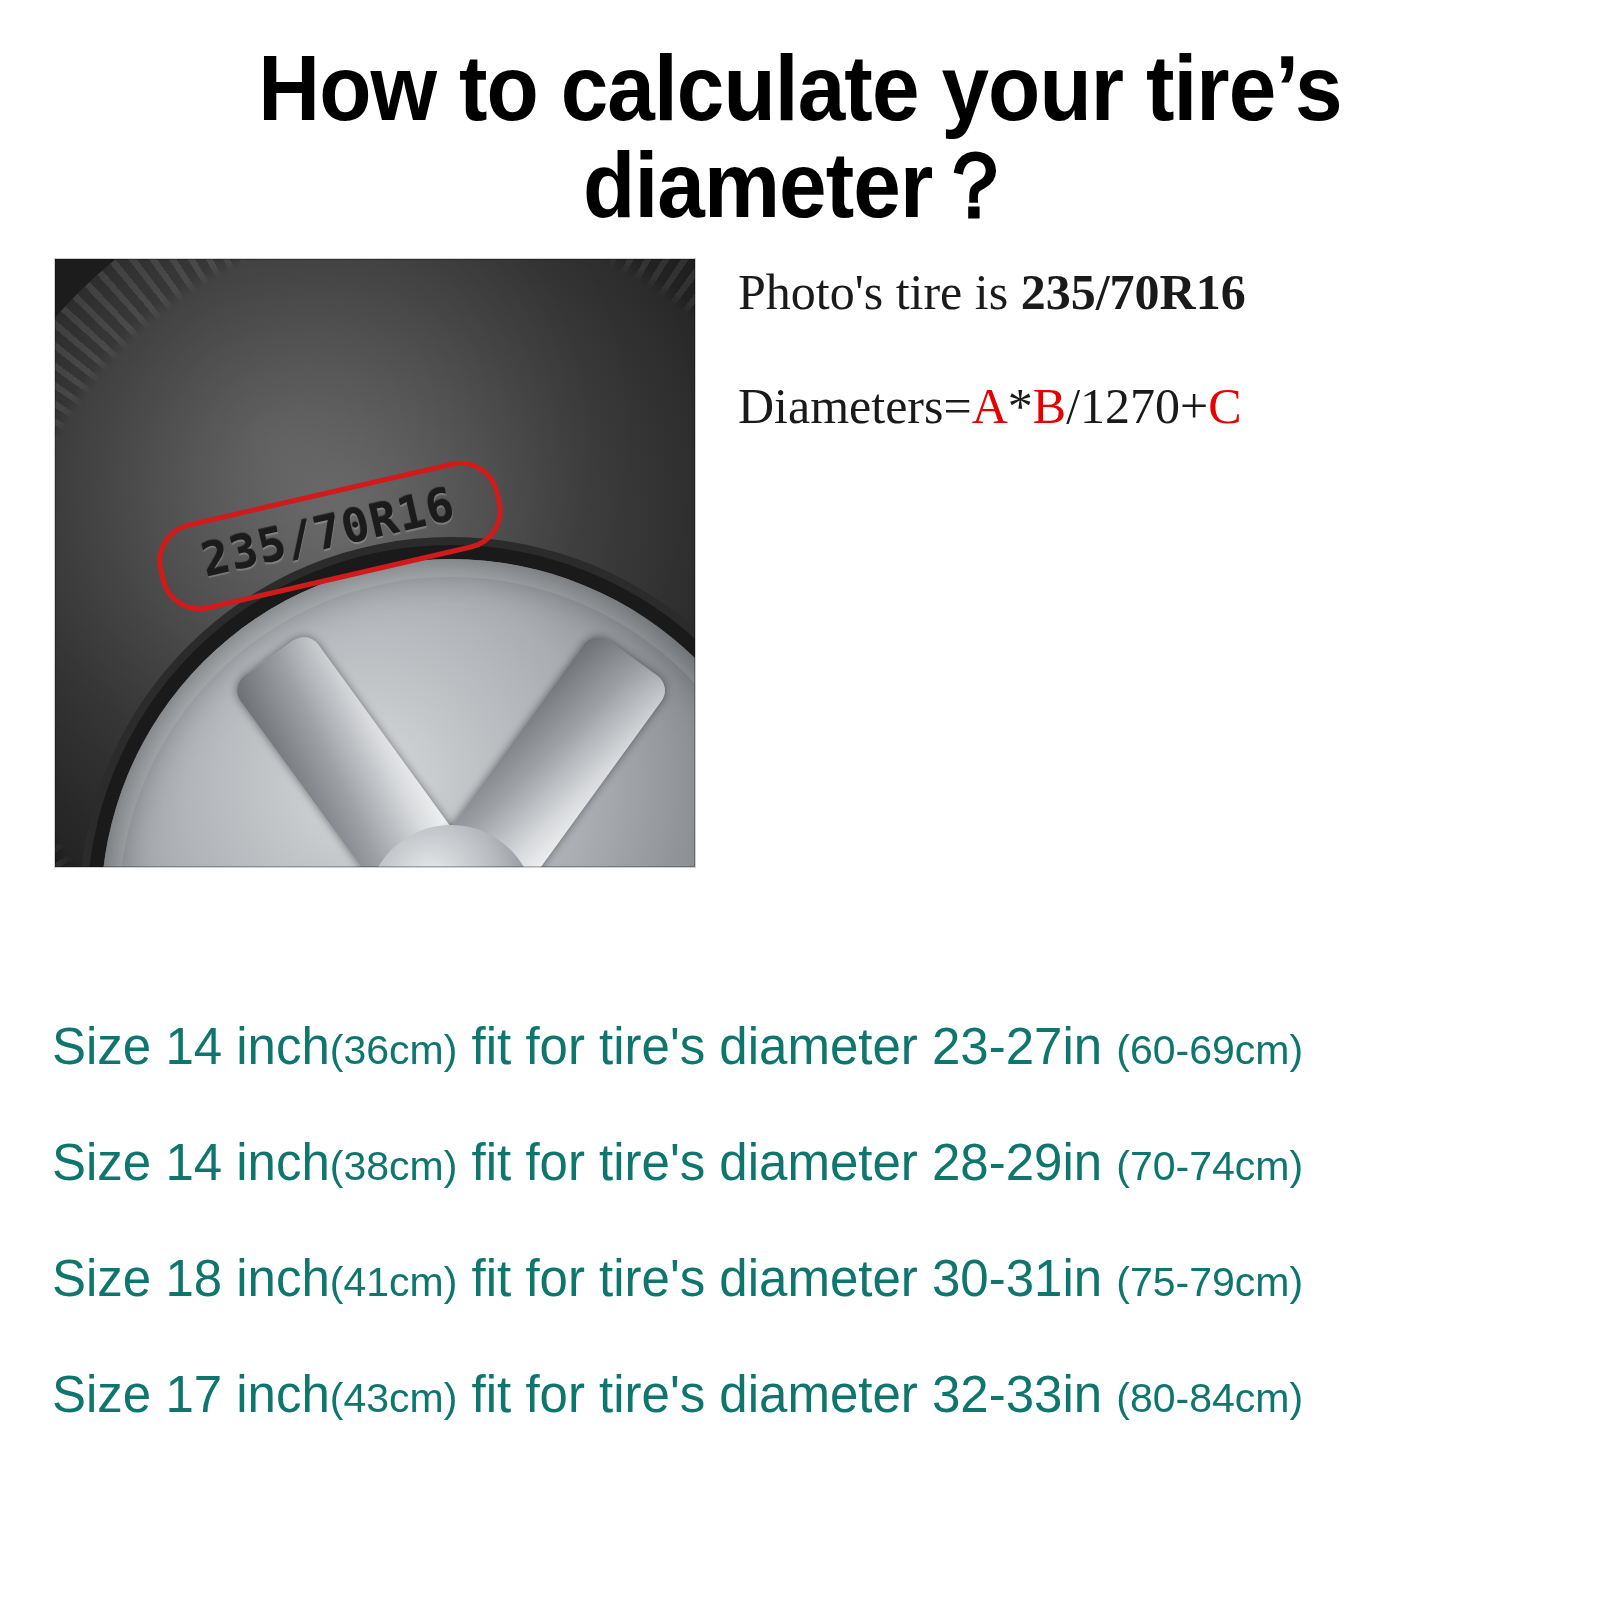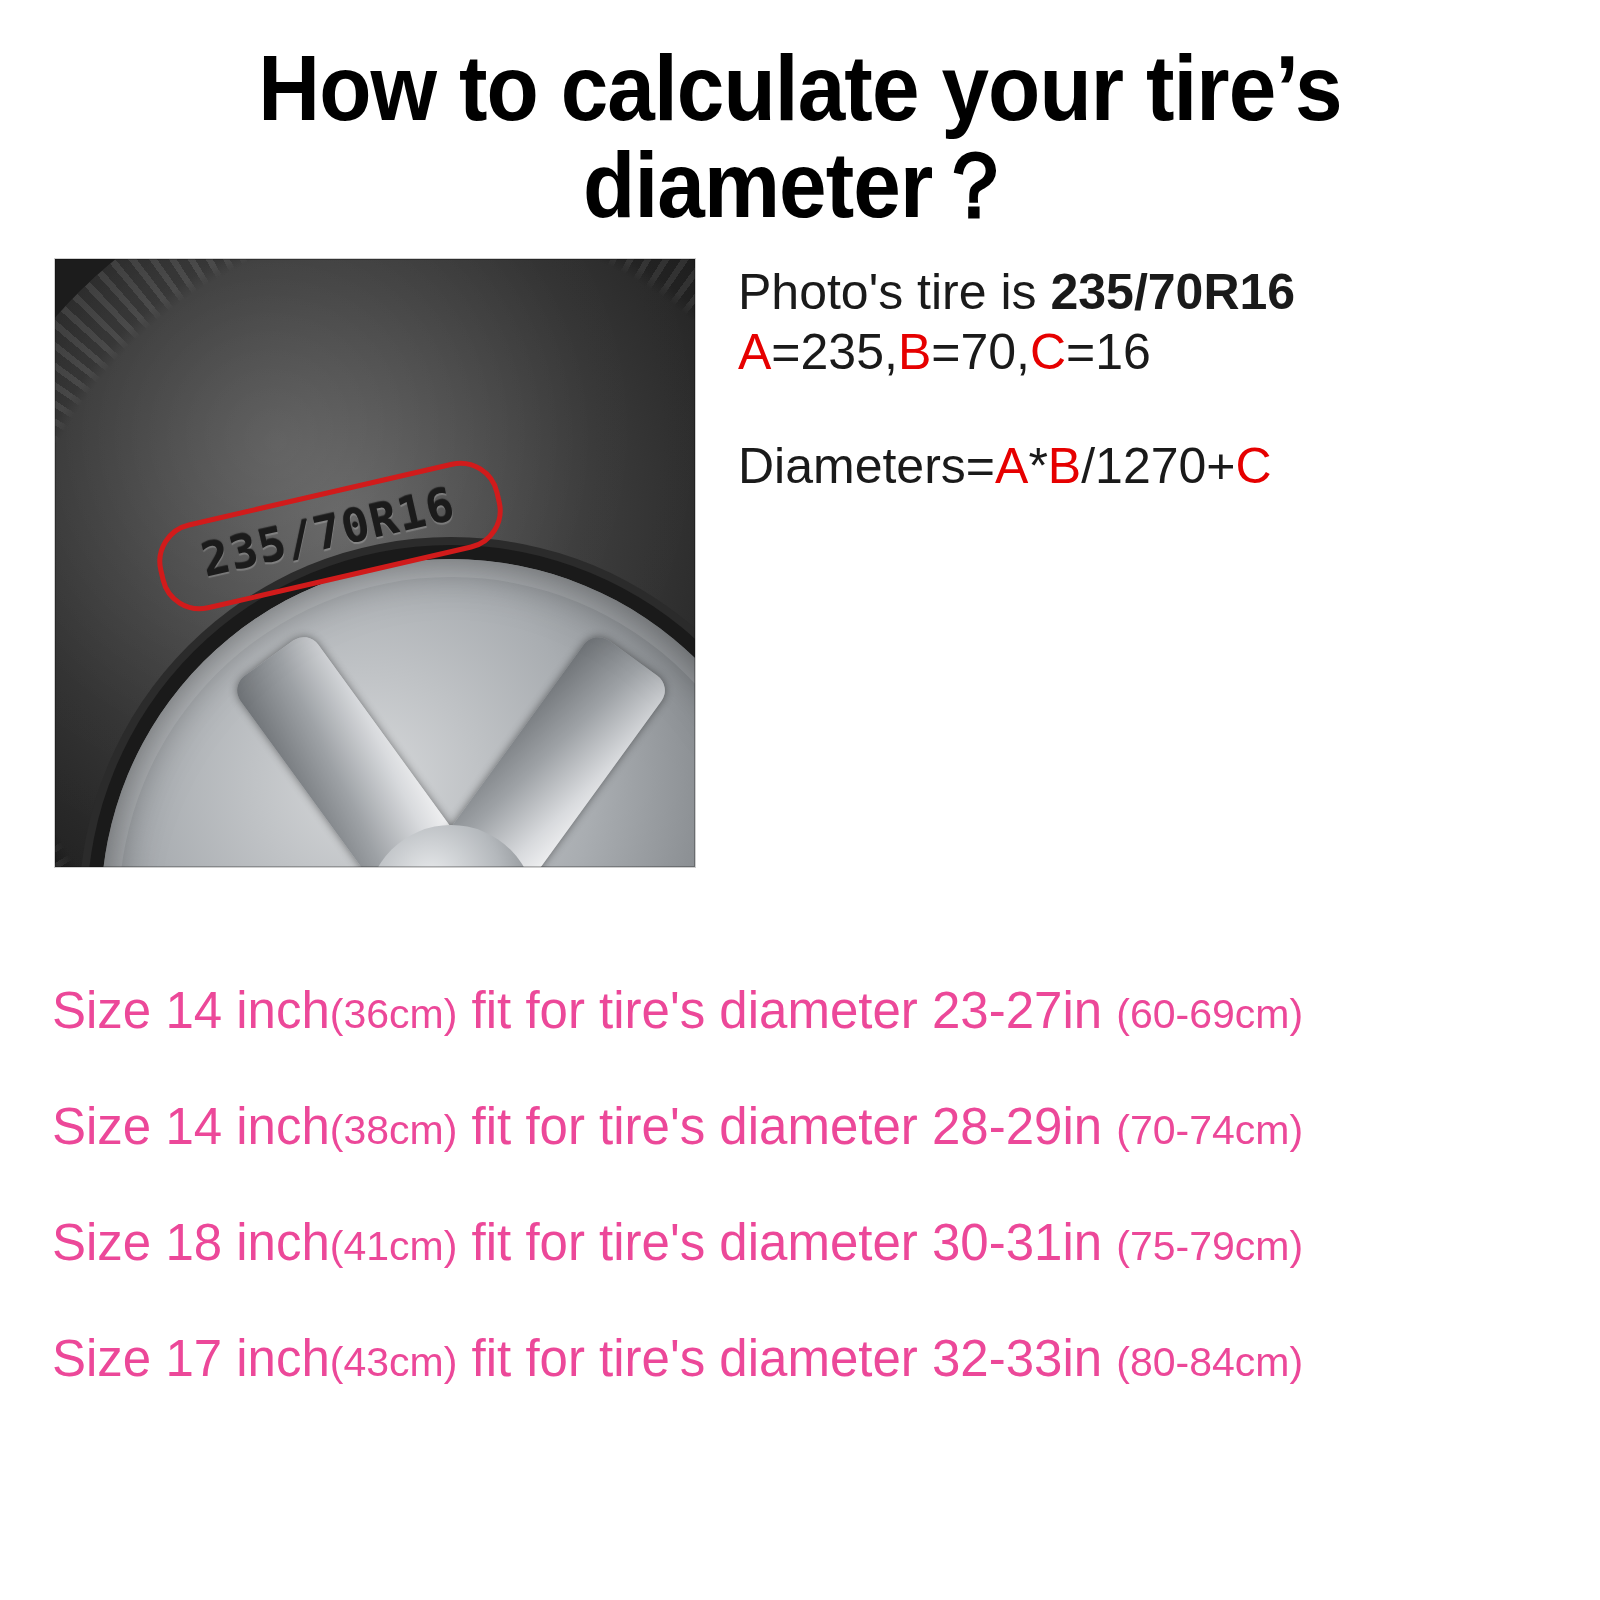--- a/index.html
+++ b/index.html
@@ -172,39 +172,40 @@
   .calc {
     position: absolute;
     left: 738px;
     top: 262px;
     width: 840px;
     font-size: 50px;
     line-height: 1.20;
     color: #1a1a1a;
     font-family: "Liberation Sans", sans-serif;
   }
-  .calc .ln { white-space: nowrap; }
+  .calc .ln { white-space: nowrap; font-family: Liberation Serif, serif; }
   .calc .bold { font-weight: bold; }
   .red { color: #e60000; }
   .gap-lg { height: 54px; }
   .gap-md { height: 50px; }
   
   .sizes {
     position: absolute;
     left: 52px;
     top: 985px;
     width: 1500px;
   }
   .size-row {
     font-size: 51px;
     line-height: 1.0;
-    color: #ec4899;
+    color: #0f766e;
     white-space: nowrap;
     margin-bottom: 65px;
     font-family: "Liberation Sans", sans-serif;
+    margin-top: 36px;
   }
   .size-row .small {
     font-size: 41px;
   }
 </style>
 </head>
 <body>
 
 <div class="page">
 
@@ -228,23 +229,20 @@
 
     <div class="label-oval"></div>
     <div class="label-text">235/70R16</div>
     <div class="photo-frame-lines"></div>
   </div>
 
   <div class="calc">
     <div class="ln">
       <span>Photo's tire is </span><span class="bold">235/70R16</span>
     </div>
-    <div class="ln">
-      <span class="red">A</span><span>=235,</span><span class="red">B</span><span>=70,</span><span class="red">C</span><span>=16</span>
-    </div>
 
     <div class="gap-lg"></div>
 
     <div class="ln">
       <span>Diameters=</span><span class="red">A</span><span>*</span><span class="red">B</span><span>/1270+</span><span class="red">C</span>
     </div>
 
     <div class="gap-md"></div>
 
   </div>

